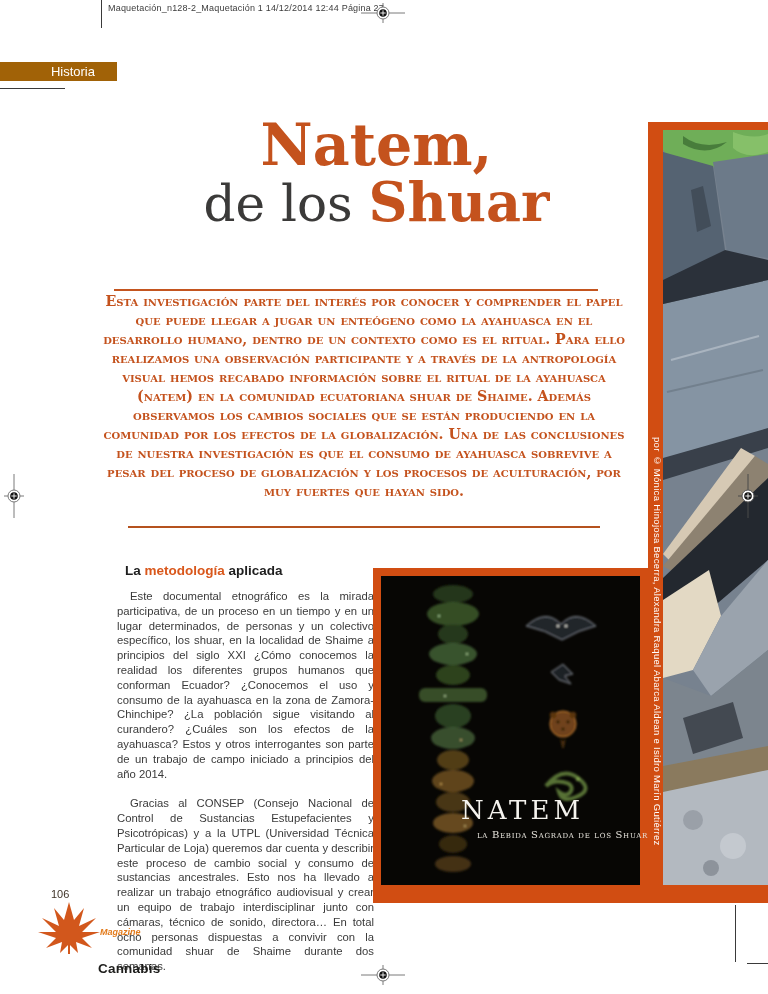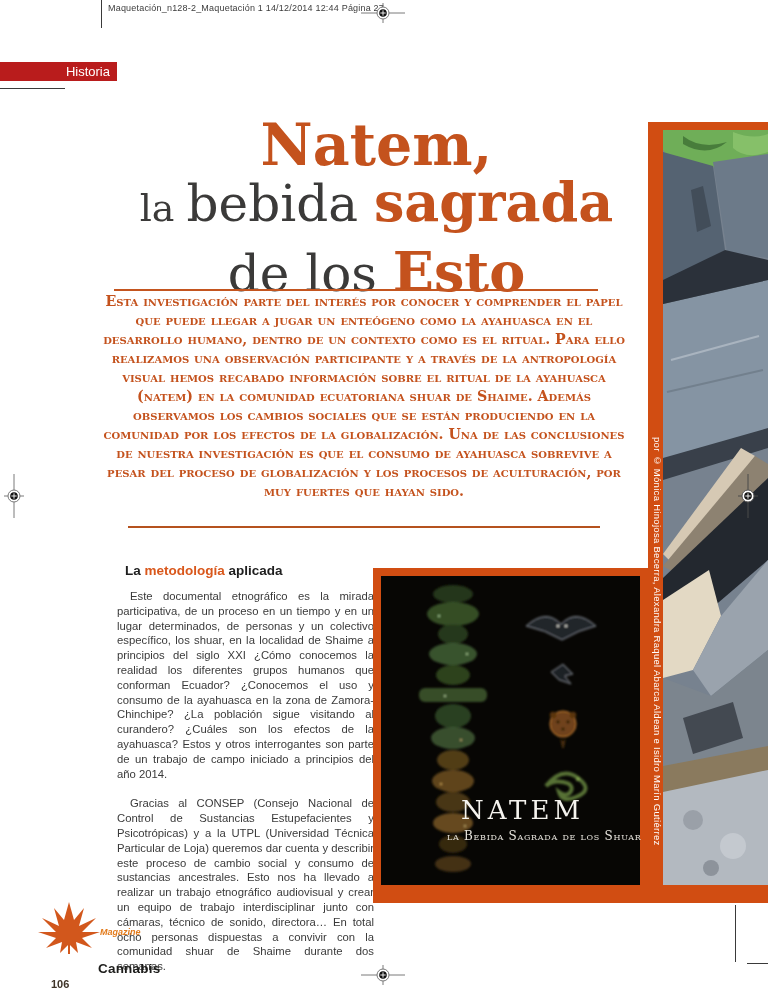--- a/index.html
+++ b/index.html
@@ -6,22 +6,22 @@
   .page{position:relative;width:768px;height:994px;background:#ffffff;overflow:hidden;
         font-family:"Liberation Sans",sans-serif;}
   .abs{position:absolute;}
 
   
   .slug{left:108px;top:3px;font-size:9px;color:#3c3c3c;letter-spacing:.2px;}
   .cropline{background:#3a3a3a;}
   .regmark{position:absolute;}
 
   
-  .tab{left:0;top:62px;width:117px;height:19px;background:#b91c1c;color:#ffffff;
-       font-size:13px;line-height:19px;text-align:right;padding-right:7px;box-sizing:border-box;}
+  .tab{left:0;top:62px;width:117px;height:19px;background:#a16207;color:#ffffff;
+       font-size:13px;line-height:19px;text-align:right;padding-right:22px;box-sizing:border-box;}
 
   
   .title{left:109px;top:116px;width:535px;text-align:center;
          font-family:"DejaVu Serif",serif;line-height:57px;}
   .t-or{color:#c4521d;font-weight:700;}
   .t-dk{color:#3b3a39;}
   .t1{font-size:57px;}
   .t2-la{font-size:38px;}
   .t2{font-size:50px;}
   .t2-or{font-size:54px;}
@@ -40,37 +40,37 @@
   .bodycol p{font-size:11.3px;line-height:14.8px;text-align:justify;margin:0 0 15px 0;
              text-indent:13px;}
 
   
   .poster{left:373px;top:568px;width:275px;height:326px;box-sizing:border-box;
           border:8px solid #d14d12;background:#070604;}
   .poster svg{display:block;width:100%;height:100%;}
   .poster-title{left:373px;top:795px;width:275px;text-align:center;color:#f5f3ee;
         font-family:"DejaVu Serif",serif;font-size:26px;letter-spacing:4px;
         padding-left:88px;width:187px;box-sizing:border-box;}
-  .poster-sub{left:373px;top:829px;left:447px;width:201px;text-align:left;color:#e6e3dc;
-        font-family:"DejaVu Serif",serif;font-size:12px;letter-spacing:.7px;
+  .poster-sub{left:373px;top:829px;left:447px;width:201px;text-align:right;color:#e6e3dc;
+        font-family:"DejaVu Serif",serif;font-size:10px;letter-spacing:.7px;
         font-variant:small-caps;}
 
   
   .photo-top{left:648px;top:122px;width:120px;height:8px;background:#d14d12;}
   .photo-strip{left:648px;top:122px;width:15px;height:781px;background:#d14d12;}
   .photo{left:663px;top:130px;width:105px;height:755px;overflow:hidden;}
   .photo svg{display:block;}
   .bottom-band{left:373px;top:885px;width:395px;height:18px;background:#d14d12;}
   .credit{left:650px;top:130px;width:13px;height:773px;color:#ffffff;font-size:9.5px;
           letter-spacing:.3px;writing-mode:vertical-rl;white-space:nowrap;
           padding-top:307px;box-sizing:border-box;}
 
   
   .leaf{left:38px;top:901px;}
-  .folio{left:51px;top:978px;font-size:11px;font-weight:700;color:#3f3428;}
+  .folio{left:51px;top:888px;font-size:11px;font-weight:400;color:#3f3428;}
   .brand-top{left:98px;top:914px;font-size:13.5px;font-weight:700;color:#1d1d1b;letter-spacing:.2px;margin-top:47px;}
   .brand-bot{left:100px;top:927px;font-size:9px;font-weight:700;font-style:italic;color:#e27a1a;}
 </style>
 </head>
 <body>
 
 <div class="page">
 
   <div class="abs slug">Maquetación_n128-2_Maquetación 1  14/12/2014  12:44  Página 27</div>
 
@@ -109,22 +109,21 @@
     <circle cx="10" cy="22" r="6" fill="#ffffff" stroke="#555555" stroke-width="1"></circle>
     <circle cx="10" cy="22" r="3.8" fill="#111111"></circle>
     <line x1="7.3" y1="22" x2="12.7" y2="22" stroke="#ffffff" stroke-width="0.9"></line>
     <line x1="10" y1="19.3" x2="10" y2="24.7" stroke="#ffffff" stroke-width="0.9"></line>
   </svg>
 
   <div class="abs tab">Historia</div>
 
   <div class="abs title">
     <div class="t1"><span class="t-or">Natem,</span></div>
-    <div><span class="t-dk t2-la">la </span><span class="t-dk t2">bebida </span><span class="t-or t2-or">sagrada</span></div>
-    <div><span class="t-dk t2">de los </span><span class="t-or t2-or">Esto</span></div>
+    <div><span class="t-dk t2">de los </span><span class="t-or t2-or">Shuar</span></div>
   </div>
   <div class="abs rule1"></div>
 
   <div class="abs lede">Esta investigación parte del interés por conocer y comprender el papel que puede llegar a jugar un enteógeno como la ayahuasca en el desarrollo humano, dentro de un contexto como es el ritual. Para ello realizamos una observación participante y a través de la antropología visual hemos recabado información sobre el ritual de la ayahuasca (natem) en la comunidad ecuatoriana shuar de Shaime. Además observamos los cambios sociales que se están produciendo en la comunidad por los efectos de la globalización. Una de las conclusiones de nuestra investigación es que el consumo de ayahuasca sobrevive a pesar del proceso de globalización y los procesos de aculturación, por muy fuertes que hayan sido.</div>
   <div class="abs rule2"></div>
 
   <div class="abs bodycol">
     <h3 class="bhead"><span>La </span><span class="hl">metodología</span><span> aplicada</span></h3>
     <p>Este documental etnográfico es la mirada participativa, de un proceso en un tiempo y en un lugar determinados, de personas y un colectivo específico, los shuar, en la localidad de Shaime a principios del siglo XXI ¿Cómo conocemos la realidad los diferentes grupos humanos que conforman Ecuador? ¿Conocemos el uso y consumo de la ayahuasca en la zona de Zamora-Chinchipe? ¿La población sigue visitando al curandero? ¿Cuáles son los efectos de la ayahuasca? Estos y otros interrogantes son parte de un trabajo de campo iniciado a principios del año 2014.</p>
     <p>Gracias al CONSEP (Consejo Nacional de Control de Sustancias Estupefacientes y Psicotrópicas) y a la UTPL (Universidad Técnica Particular de Loja) queremos dar cuenta y describir este proceso de cambio social y consumo de sustancias ancestrales. Esto nos ha llevado a realizar un trabajo etnográfico audiovisual y crear un equipo de trabajo interdisciplinar junto con cámaras, técnico de sonido, directora… En total ocho personas dispuestas a convivir con la comunidad shuar de Shaime durante dos semanas.</p>

